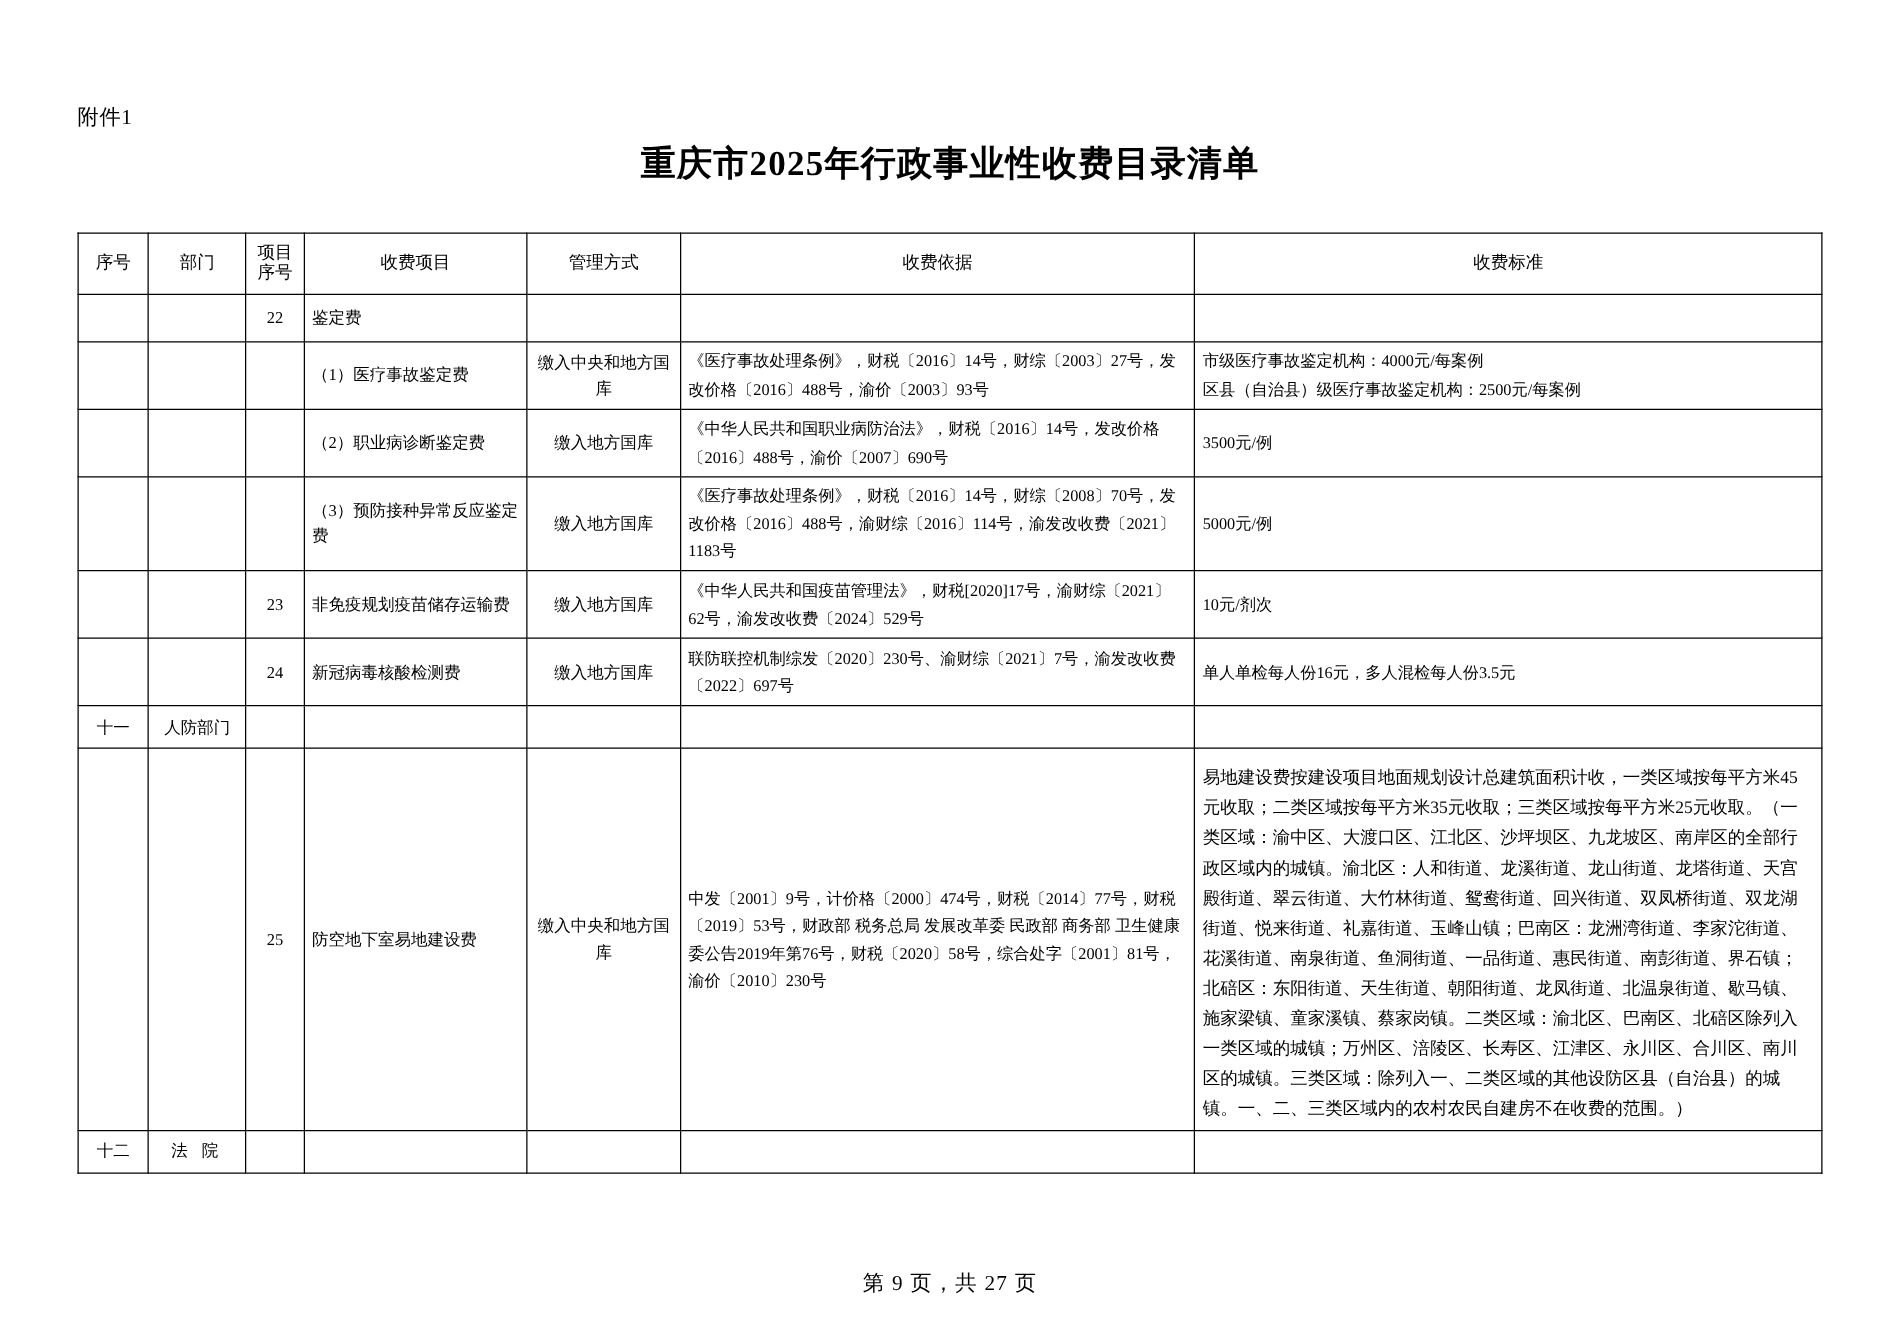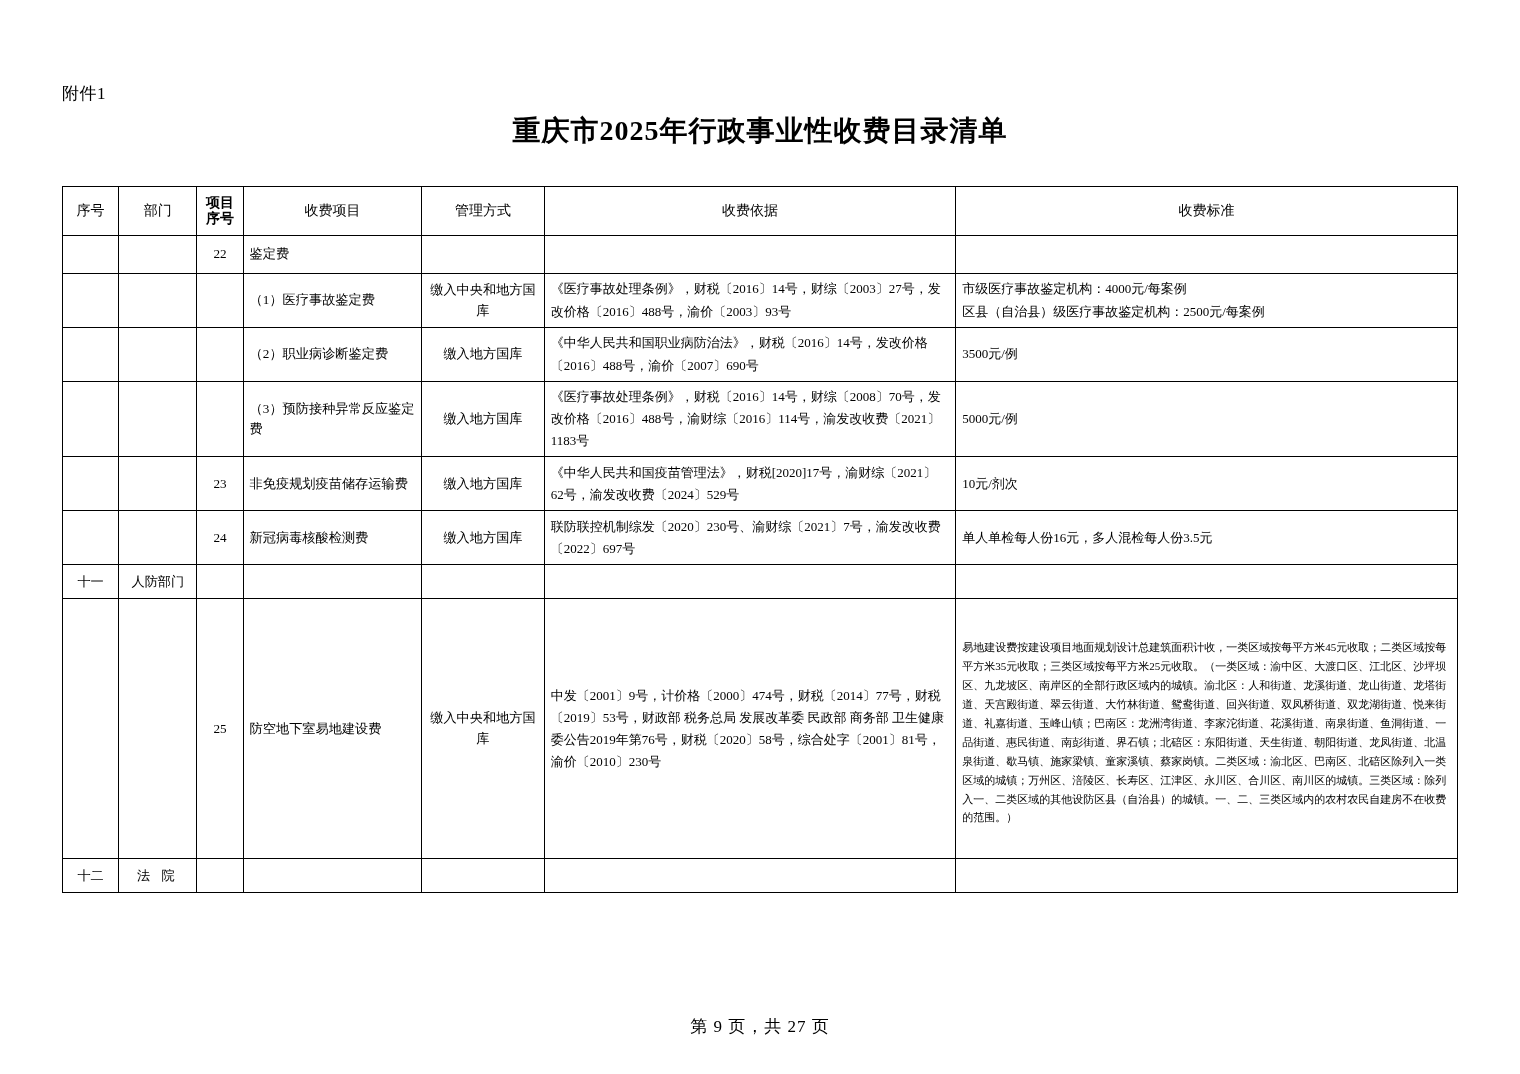--- a/index.html
+++ b/index.html
@@ -58,35 +58,34 @@
     font-weight: normal;
   }
   .hdr td {
     text-align: center;
     font-size: 14px;
     height: 40px;
     padding: 2px 4px;
   }
   .hdr td.two-line {
     line-height: 1.15;
-    font-weight: bold;
   }
   .c-seq { width: 56px; text-align: center; }
   .c-dept { width: 78px; text-align: center; }
   .c-item-no { width: 46px; text-align: center; }
   .c-name { width: 178px; text-align: left; }
   .c-manage { width: 122px; text-align: center; }
   .c-basis { width: 410px; text-align: left; }
   .c-standard { width: 500px; text-align: left; }
 
   td.topalign { vertical-align: top; }
   td.center { text-align: center; }
   td.left { text-align: left; }
   .big-cell {
-    font-size: 11px;
+    font-size: 14px;
     line-height: 1.72;
     text-align: justify;
     margin-left: 20px;
   }
   .basis-cell {
     font-size: 13px;
     line-height: 1.7;
     margin-left: 16px;
   }
   .std-cell {

